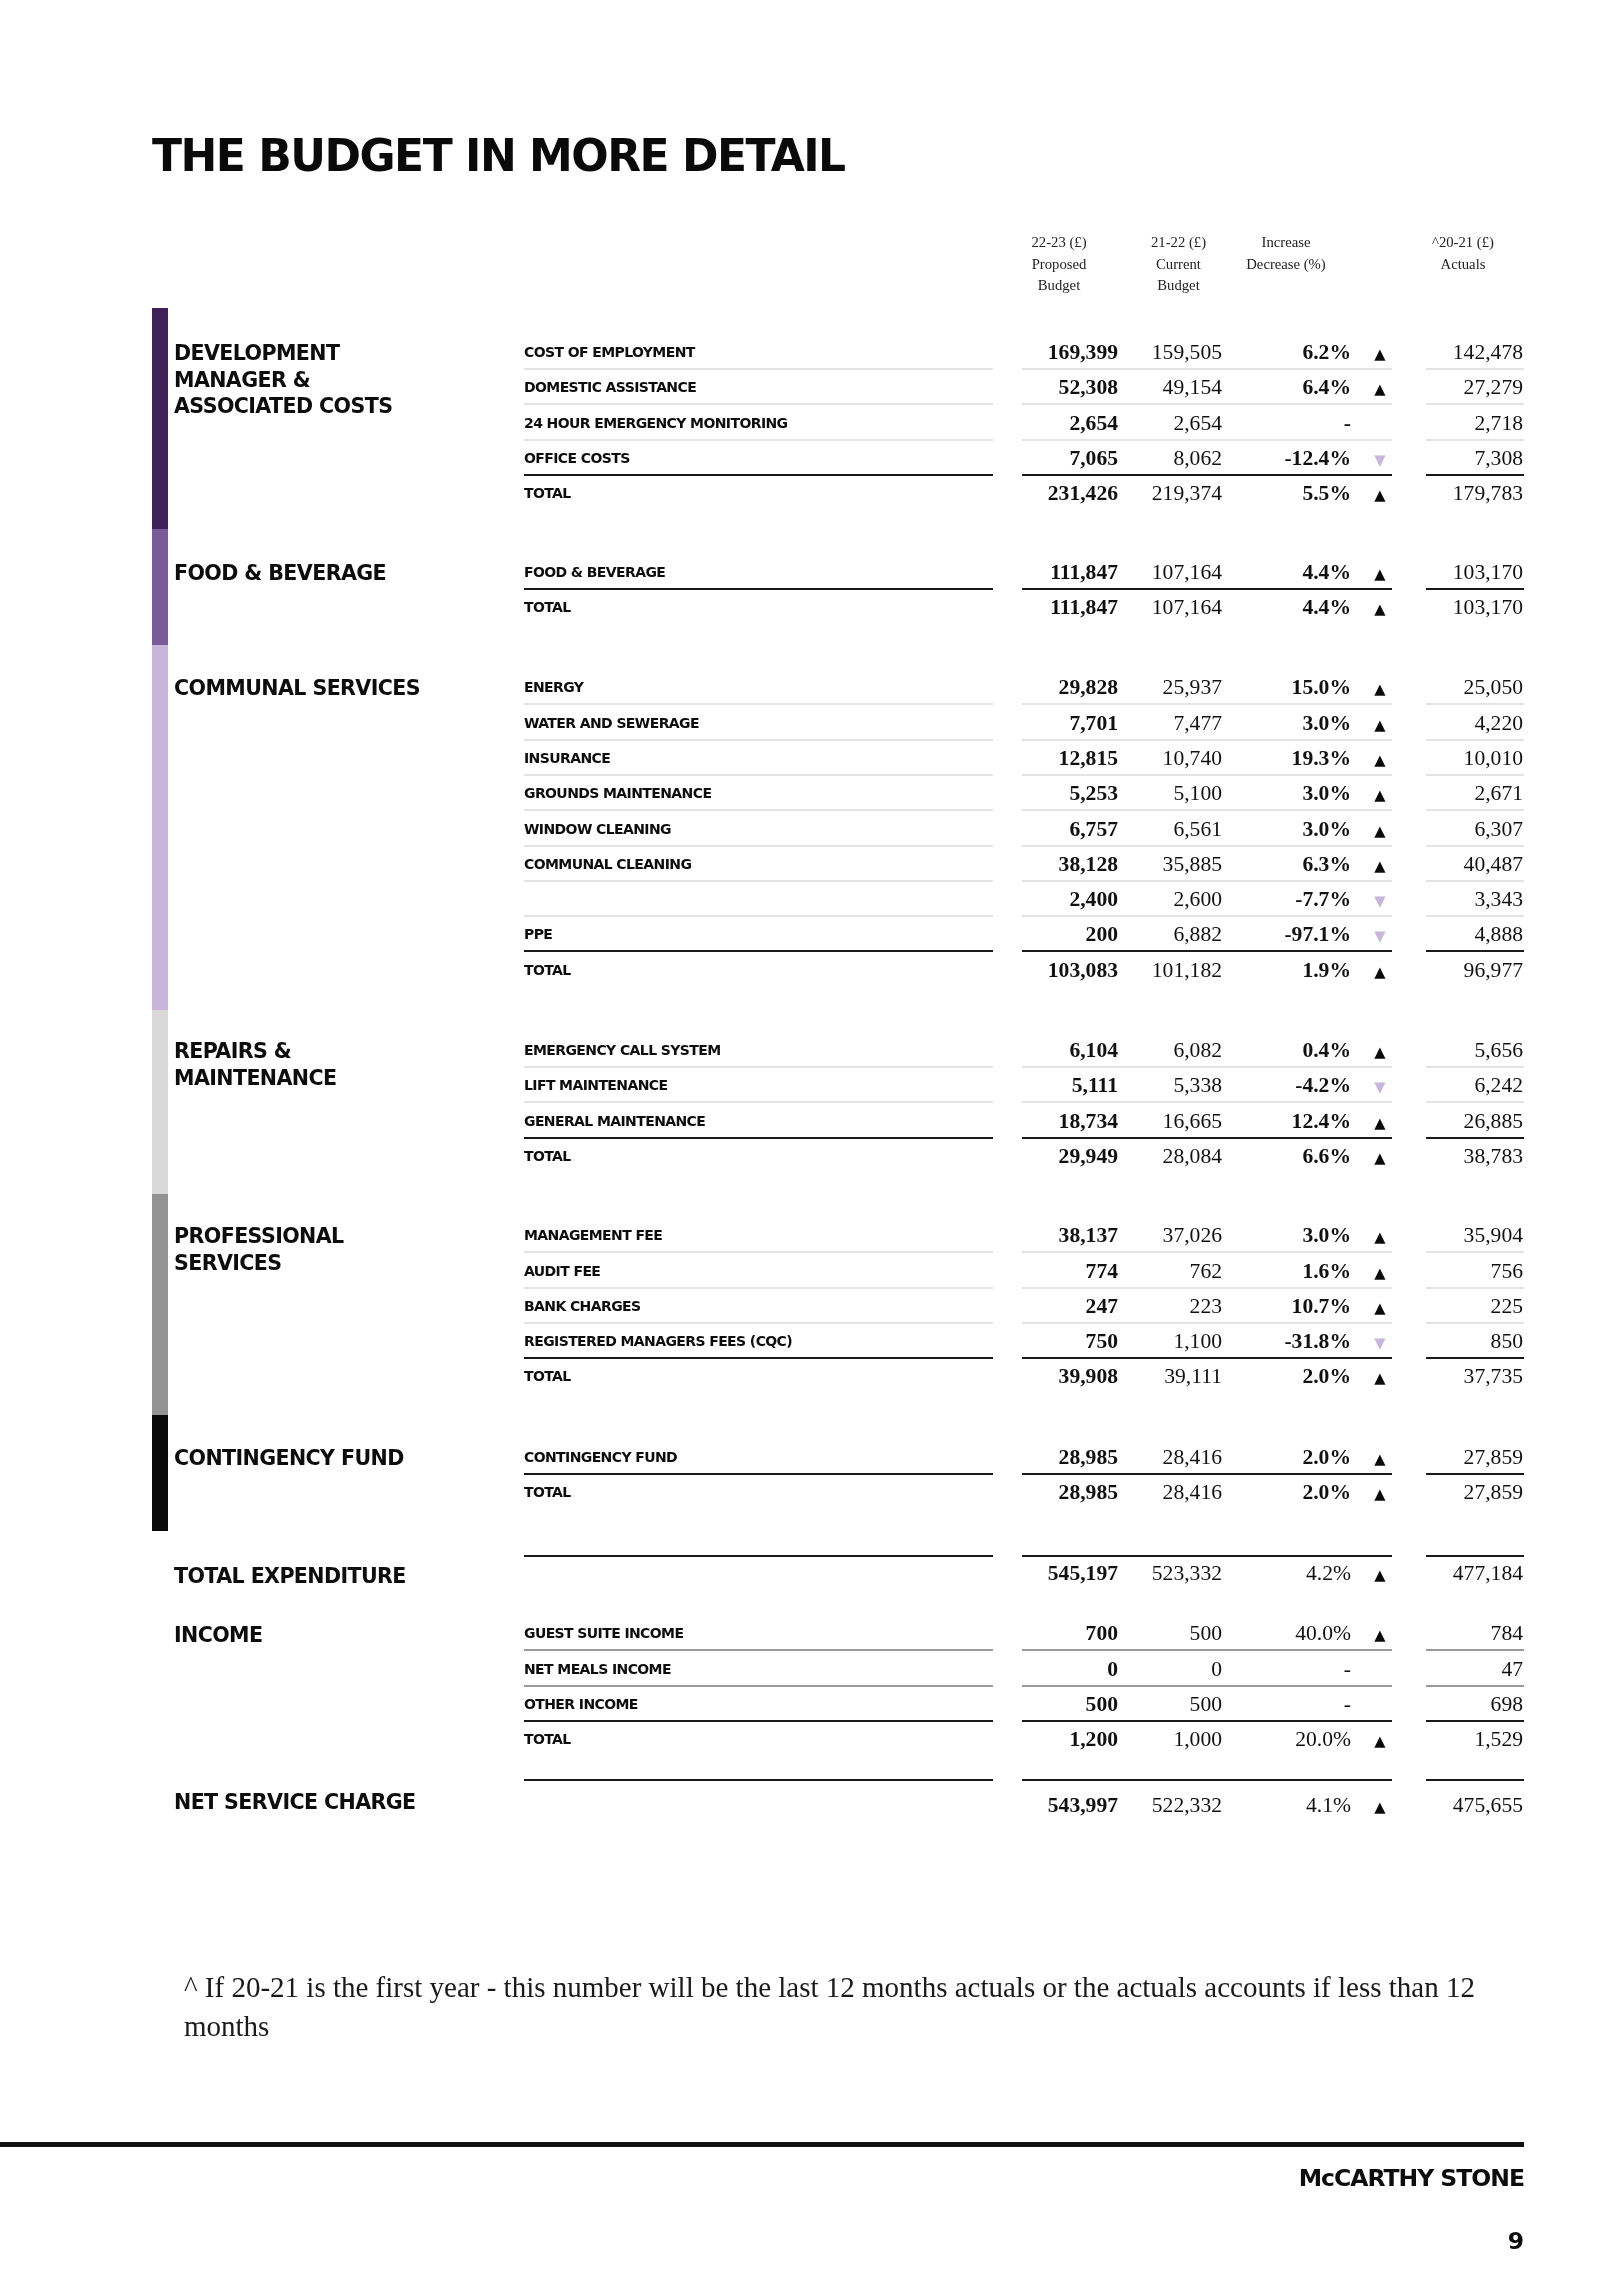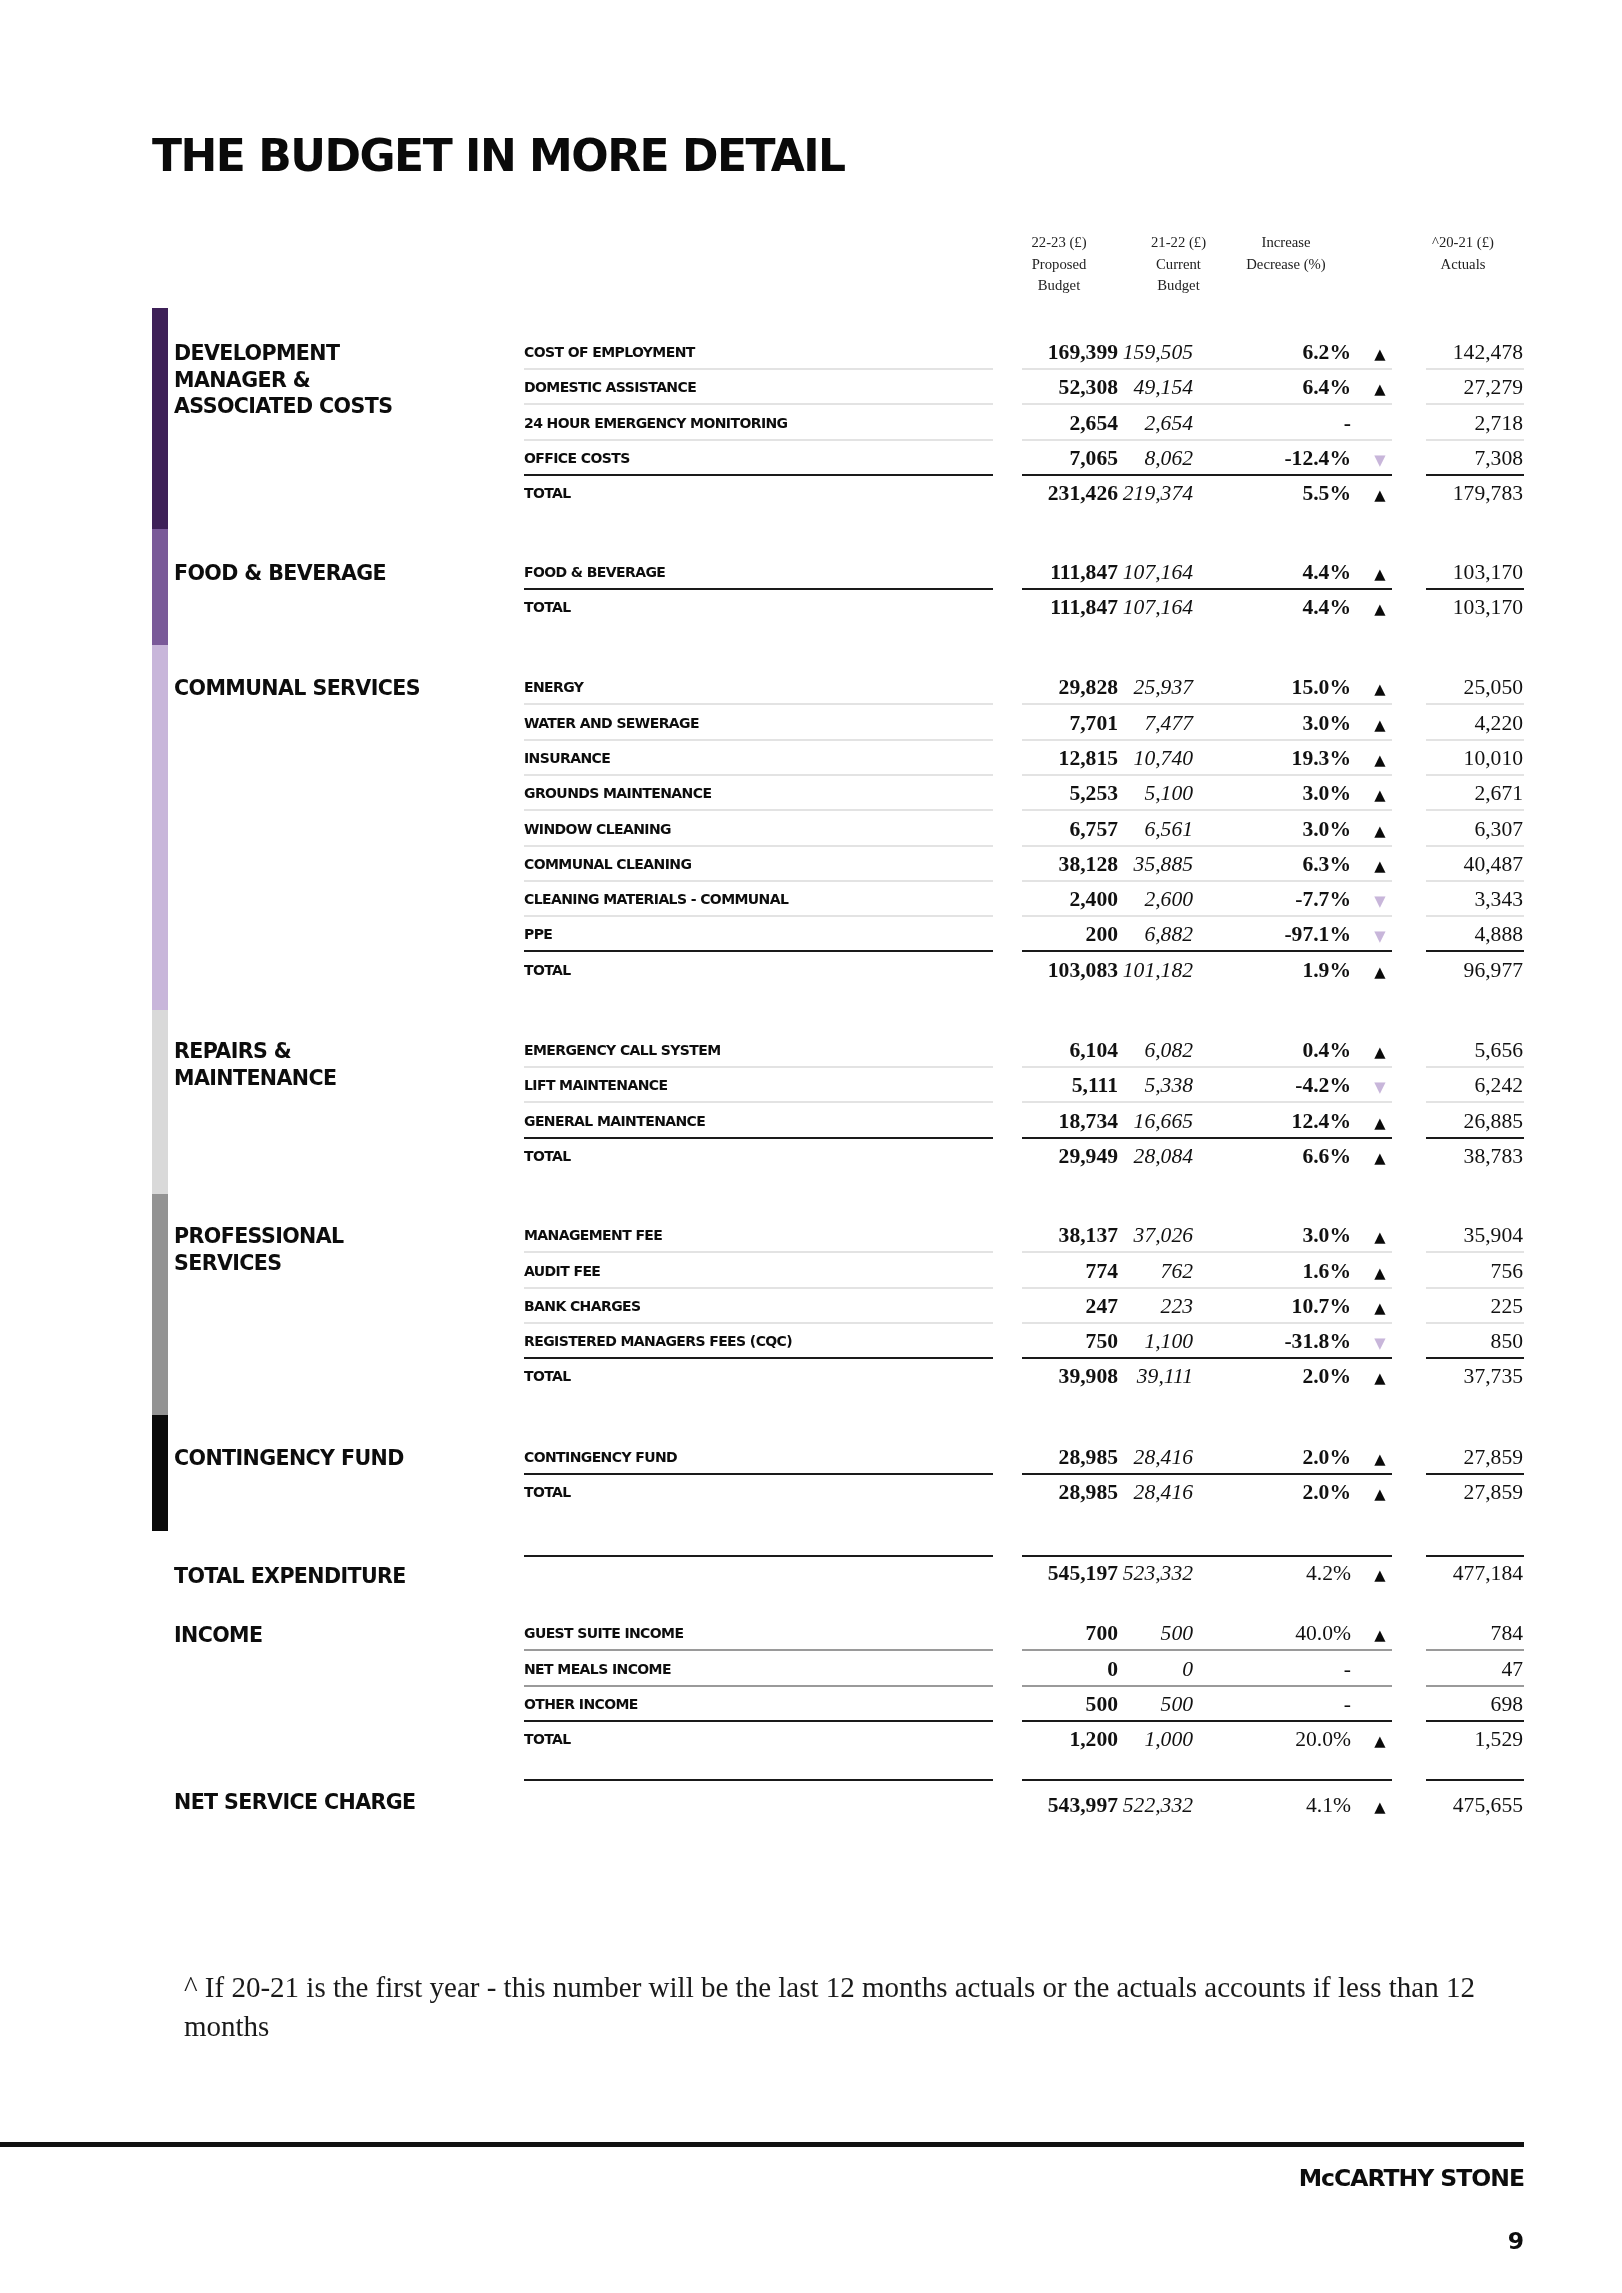--- a/index.html
+++ b/index.html
@@ -5,21 +5,21 @@
   html, body { margin: 0; padding: 0; background: #ffffff; }
   body { width: 1622px; height: 2294px; position: relative; overflow: hidden; color: #111; }
   .title { position: absolute; left: 152px; top: 130px; font-family: "DejaVu Sans", sans-serif; font-weight: bold; font-size: 44px; letter-spacing: -1.5px; color: #0a0a0a; margin: 0; }
   .hdr { position: absolute; top: 232px; font-family: "Liberation Serif", serif; font-size: 14.7px; line-height: 21.6px; text-align: center; color: #222; white-space: pre-line; }
   .band { position: absolute; left: 152px; width: 15.7px; }
   .cat { position: absolute; left: 174px; width: 314px; font-family: "DejaVu Sans", sans-serif; font-weight: bold; font-size: 20.6px; line-height: 26.5px; letter-spacing: -0.6px; color: #0d0d0d; }
   .row { position: absolute; left: 0; height: 35px; width: 1622px; }
   .item { position: absolute; left: 524px; width: 470px; top: 0; height: 35px; line-height: 35px; font-family: "DejaVu Sans", sans-serif; font-weight: bold; font-size: 14px; letter-spacing: -0.6px; color: #0d0d0d; white-space: nowrap; }
   .num { position: absolute; top: 0; height: 35px; line-height: 35px; font-family: "Liberation Serif", serif; font-size: 21.6px; text-align: right; color: #111; }
   .c1 { left: 1010px; width: 108px; font-weight: bold; }
-  .c2 { left: 1079px; width: 114px; font-style: italic; }
+  .c2 { left: 1108px; width: 114px; }
   .c3 { left: 1245px; width: 106px; font-weight: bold; }
   .c3.reg { font-weight: normal; }
   .c4 { left: 1411px; width: 112px; }
   .arrow { position: absolute; left: 1370px; top: 0; height: 35px; line-height: 37px; font-size: 14.7px; width: 19.6px; text-align: center; font-family: "DejaVu Sans", sans-serif; }
   .arrow.up { color: #0a0a0a; }
   .arrow.down { color: #c8b6da; }
   .sep-l { position: absolute; left: 524px; width: 469px; bottom: 0; height: 2px; background: #e3e3e3; }
   .sep-r { position: absolute; left: 1022px; width: 370px; bottom: 0; height: 2px; background: #e3e3e3; }
   .sep-a { position: absolute; left: 1426px; width: 98px; bottom: 0; height: 2px; background: #e3e3e3; }
   .row.dark .sep-l, .row.dark .sep-r, .row.dark .sep-a { background: #1a1a1a; height: 2px; }
@@ -184,21 +184,20 @@
       <div class="num c1">38,128</div>
       <div class="num c2">35,885</div>
       <div class="num c3">6.3%</div>
       <div class="arrow up">▲</div>
       <div class="num c4">40,487</div>
       <div class="sep-l"></div>
       <div class="sep-r"></div>
       <div class="sep-a"></div>
     </div>
     <div class="row" style="top: 882px;">
-      <div class="item">CLEANING MATERIALS - COMMUNAL</div>
       <div class="num c1">2,400</div>
       <div class="num c2">2,600</div>
       <div class="num c3">-7.7%</div>
       <div class="arrow down">▼</div>
       <div class="num c4">3,343</div>
       <div class="sep-l"></div>
       <div class="sep-r"></div>
       <div class="sep-a"></div>
     </div>
     <div class="row dark" style="top: 917px;">

